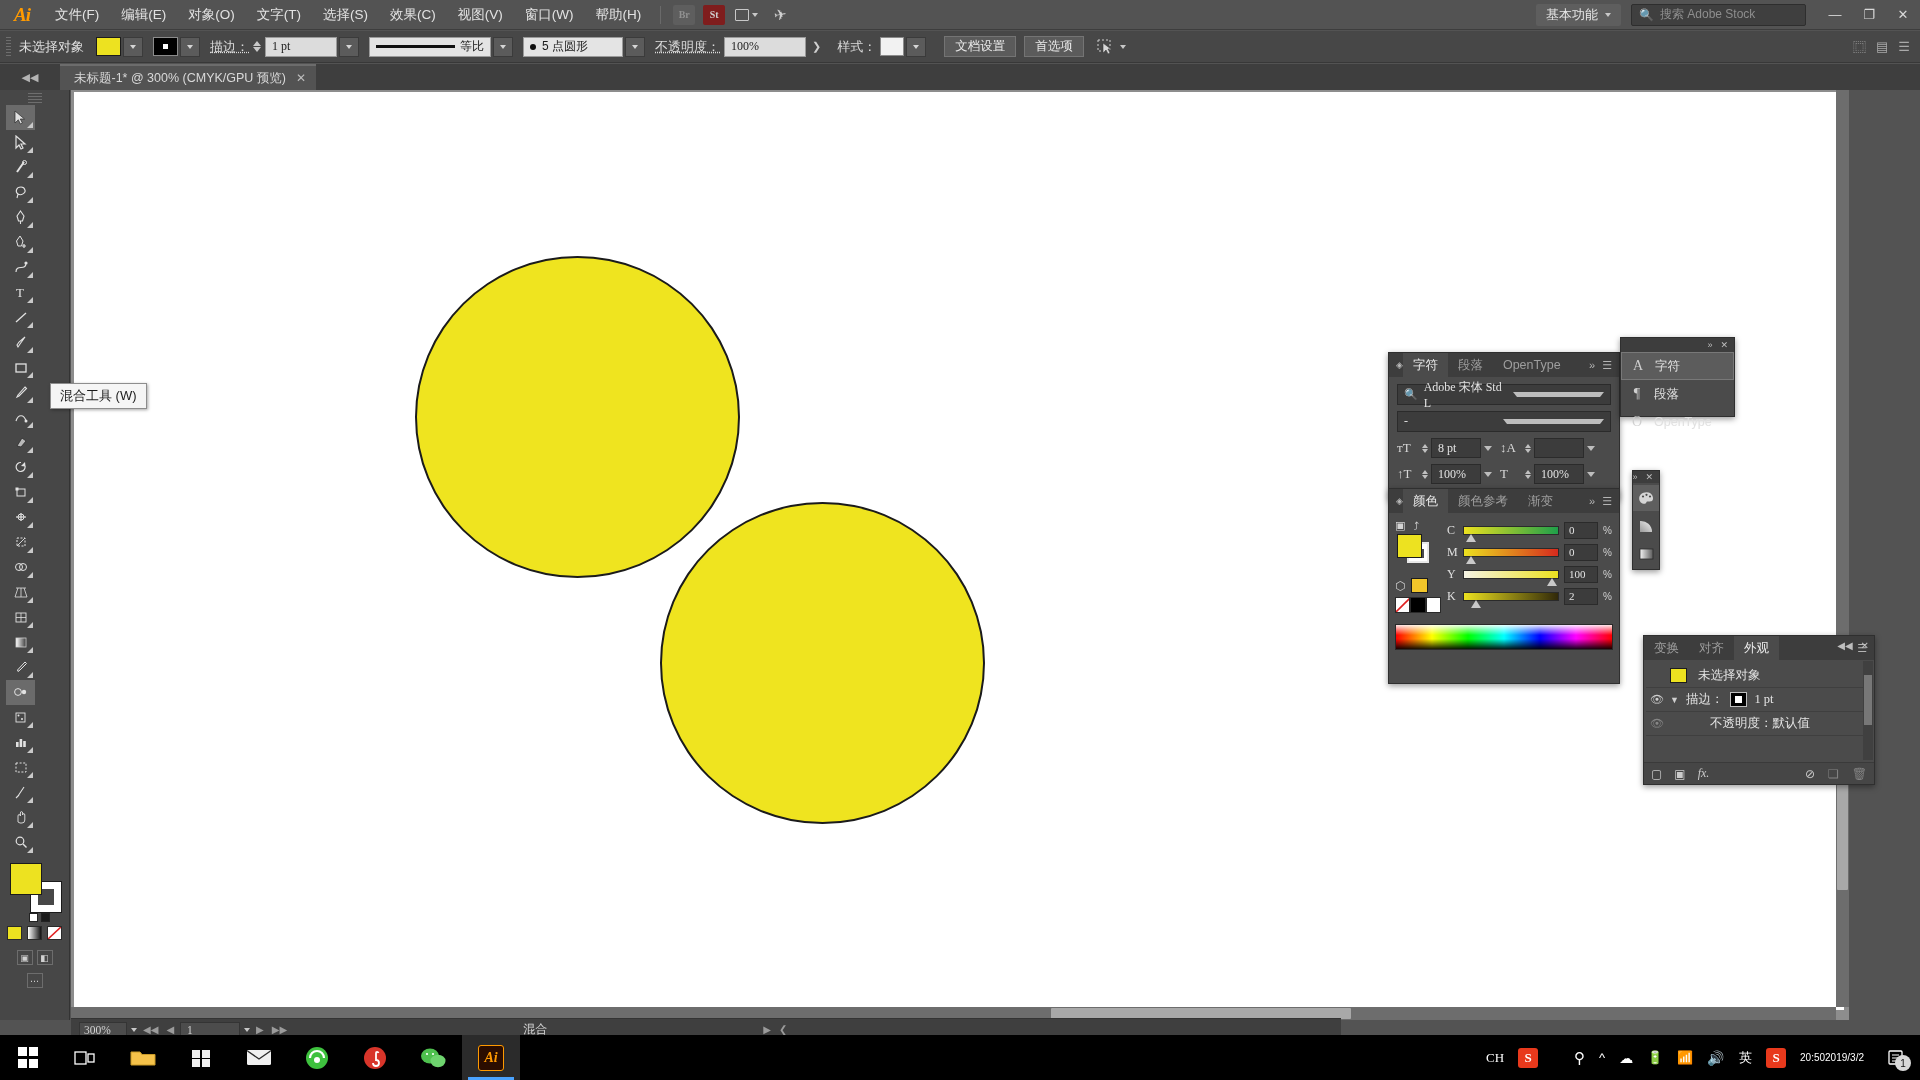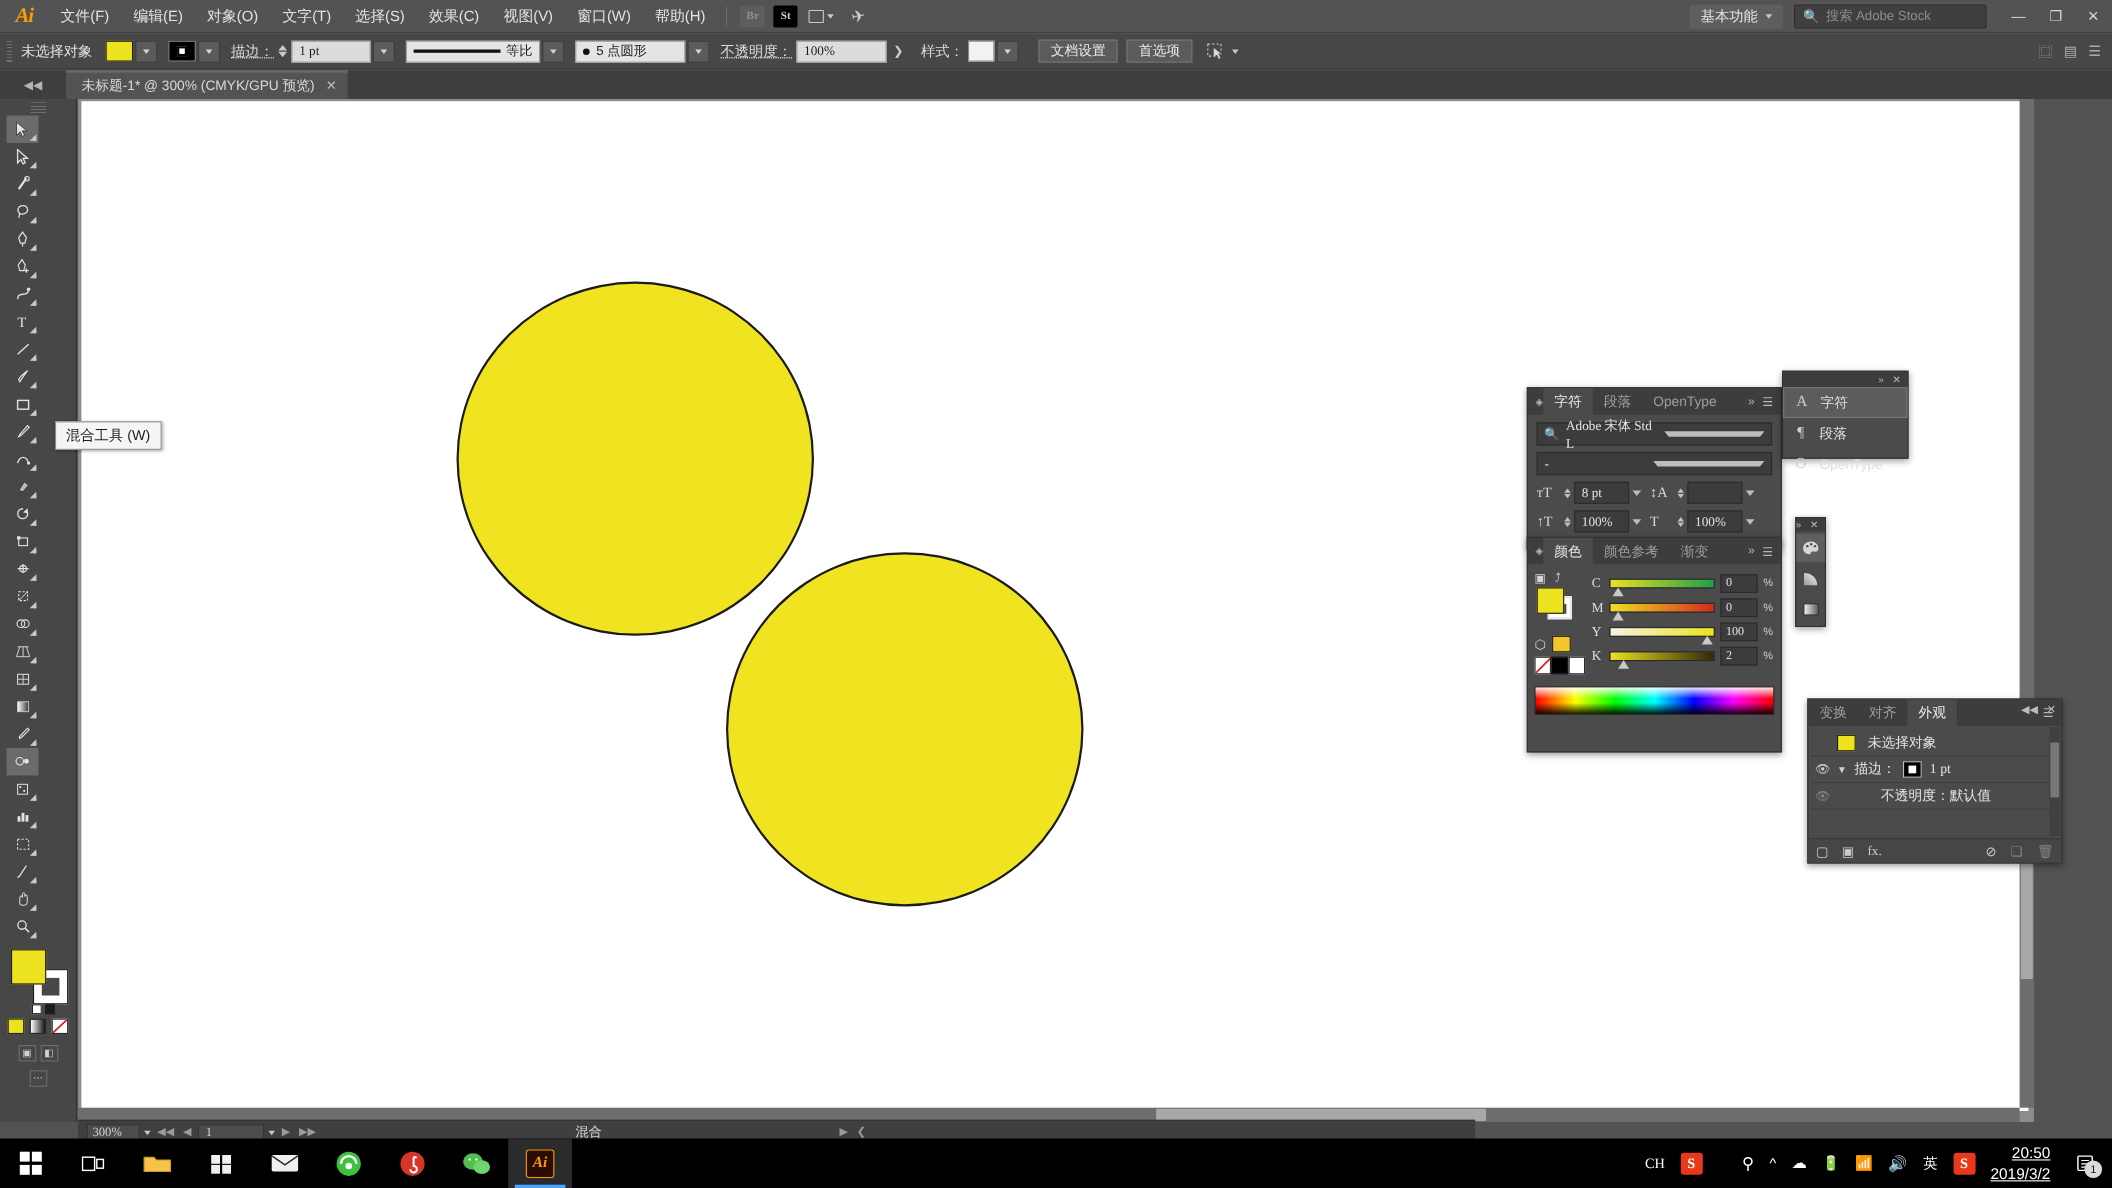--- a/index.html
+++ b/index.html
@@ -22,21 +22,21 @@
     color:#ff9a00; font-weight:bold; font-size:19px; font-style:italic;
     font-family:"Liberation Serif",serif; letter-spacing:-1px;
   }
   .menu-item {
     padding:0 11px; height:30px; line-height:30px; font-size:13.5px; color:#e2e2e2;
     cursor:default; white-space:nowrap;
   }
   .menu-sep { width:1px; height:18px; background:#6a6a6a; margin:0 8px; }
   .mb-icon {
     width:22px; height:20px; margin:0 4px; border-radius:2px;
-    background:#000000; color:#cfcfcf; font-size:10px; font-weight:bold;
+    background:#7f1d1d; color:#cfcfcf; font-size:10px; font-weight:bold;
     display:flex; align-items:center; justify-content:center;
     font-family:"Liberation Serif",serif;
   }
   .mb-icon.dim { background:#5e5e5e; color:#919191; }
   .arrange-ic { display:flex; align-items:center; gap:3px; padding:0 6px; }
   .arr-box { width:14px; height:12px; border:1.5px solid #c8c8c8; border-radius:1px; }
   .chev { width:0;height:0;border-left:3.5px solid transparent;border-right:3.5px solid transparent;border-top:4px solid #c8c8c8; }
   .plane {
     color:#d0d0d0; font-size:15px; margin-left:10px; transform:rotate(-10deg);
   }
@@ -303,21 +303,21 @@
   }
   .tb-circle { width:19px;height:19px;border:2px solid #333;border-radius:50%; }
   .tb-items { display:flex;align-items:center;height:45px; }
   .tb-app {
     width:58px;height:45px;display:flex;align-items:center;justify-content:center;position:relative;
   }
   .tb-app.active { background:#2b2b2b; }
   .tb-app.active::after{content:"";position:absolute;left:6px;right:6px;bottom:0;height:3px;background:#4aa3ff;}
   .tb-right { margin-left:auto;display:flex;align-items:center;gap:14px;padding-right:8px;
               color:#fff;font-size:12px; }
-  .tb-clock { display:flex;flex-direction:column;align-items:flex-end;line-height:1.3;font-size:14px;text-decoration:underline; }
+  .tb-clock { display:flex;flex-direction:row;align-items:flex-end;line-height:1.3;font-size:10px; }
   .tb-notify { width:34px;height:45px;display:flex;align-items:center;justify-content:center;position:relative; }
   .tb-badge { position:absolute;right:1px;bottom:9px;width:16px;height:16px;border-radius:50%;
               background:#d9d9d9;color:#111;font-size:10px;display:flex;align-items:center;justify-content:center; }
   .sg-icon { width:20px;height:20px;background:#e8391c;border-radius:3px;color:#fff;
              font-size:13px;font-weight:bold;display:flex;align-items:center;justify-content:center;
              font-family:"Liberation Serif",serif; }
 </style>
 </head>
 <body>
 
@@ -919,21 +919,21 @@
         <span class="eye" style="opacity:.45">👁</span>
         <span style="margin-left:40px">不透明度：默认值</span>
       </div>
     </div>
     <div class="pscroll">
         <i></i>
       </div>
     <div class="ap-foot" style="position:absolute;left:0;right:0;bottom:0">
       <span>▢</span>
       <span>▣</span>
-      <span style="font-family:'Liberation Serif',serif">fx.</span>
+      <span style="font-style:italic;font-family:'Liberation Serif',serif">fx.</span>
       <span class="right">
         <span>⊘</span>
         <span style="opacity:.45">❏</span>
         <span style="opacity:.45">🗑</span>
       </span>
     </div>
   </div>
 
   <div class="statusbar">
     <div class="st-zoom">300%</div>

